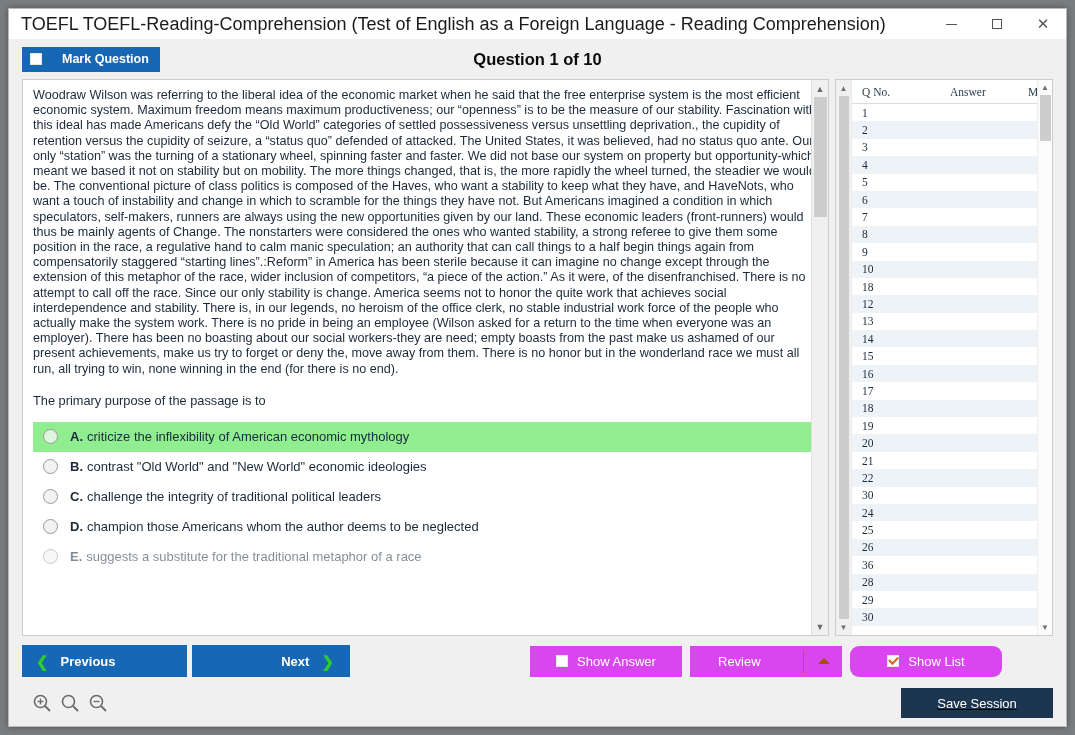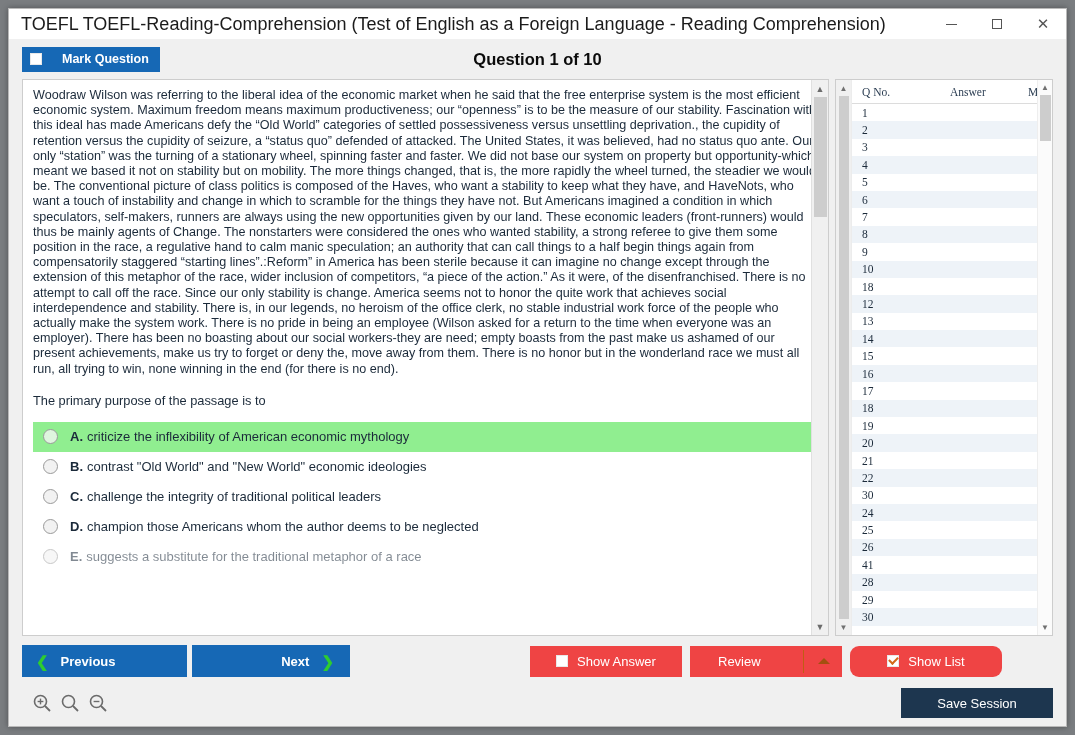--- a/index.html
+++ b/index.html
@@ -175,35 +175,35 @@
   .btn {
     border: none; cursor: pointer;
     font-size: 13px; color: #ffffff;
     font-family: "Liberation Sans", sans-serif;
     display: flex; align-items: center;
   }
   .btn-blue { background: #1668b5; height: 32px; font-weight: bold; }
   .btn-prev { width: 165px; justify-content: flex-start; padding-left: 14px; gap: 12px; }
   .btn-next { width: 158px; justify-content: flex-end; padding-right: 16px; gap: 12px; margin-left: 5px; }
   .chev { color: #2ecc30; font-weight: bold; font-size: 15px; line-height: 1; }
-  .btn-orange { background: #ef4444; height: 31px; }
+  .btn-orange { background: #d946ef; height: 31px; }
   .btn-show-answer { width: 152px; justify-content: center; gap: 9px; margin-left: 180px; }
   .btn-review { width: 152px; padding-left: 28px; margin-left: 8px; position: relative; }
   .btn-review .divider { position: absolute; right: 38px; top: 4px; bottom: 4px; width: 1px; background: #c05d14; }
   .btn-review .caret { position: absolute; right: 12px; top: 50%; transform: translateY(-50%);
                        width: 0; height: 0; border-left: 6px solid transparent; border-right: 6px solid transparent;
                        border-bottom: 6px solid #a44f10; }
   .btn-show-list { width: 152px; justify-content: center; gap: 9px; margin-left: 8px; border-radius: 9px; }
   .btn-navy { background: #1d364f; height: 30px; justify-content: center; }
   .btn-save { width: 152px; }
   .btn-end { width: 152px; margin-left: 8px; }
   .footer-row2 { display: flex; align-items: center; margin-top: 11px; }
   .zoom-icons { display: flex; gap: 8px; align-items: center; padding-left: 10px; }
   .zoom-icons svg { display: block; }
-  .footer-right2 { margin-left: auto; display: flex; }
+  .footer-right2 { margin-left: auto; display: flex; text-decoration: underline; }
 </style>
 </head>
 <body>
 
 <div class="window">
 
   <div class="titlebar">
     <div class="title">TOEFL TOEFL-Reading-Comprehension (Test of English as a Foreign Language - Reading Comprehension)</div>
     <div class="win-controls">
       <div class="win-btn">
@@ -405,21 +405,21 @@
               <div class="col-q">25</div>
               <div class="col-a"></div>
               <div class="col-m"></div>
             </div>
             <div class="grow alt">
               <div class="col-q">26</div>
               <div class="col-a"></div>
               <div class="col-m"></div>
             </div>
             <div class="grow">
-              <div class="col-q">41</div>
+              <div class="col-q">36</div>
               <div class="col-a"></div>
               <div class="col-m"></div>
             </div>
             <div class="grow alt">
               <div class="col-q">28</div>
               <div class="col-a"></div>
               <div class="col-m"></div>
             </div>
             <div class="grow">
               <div class="col-q">29</div>

